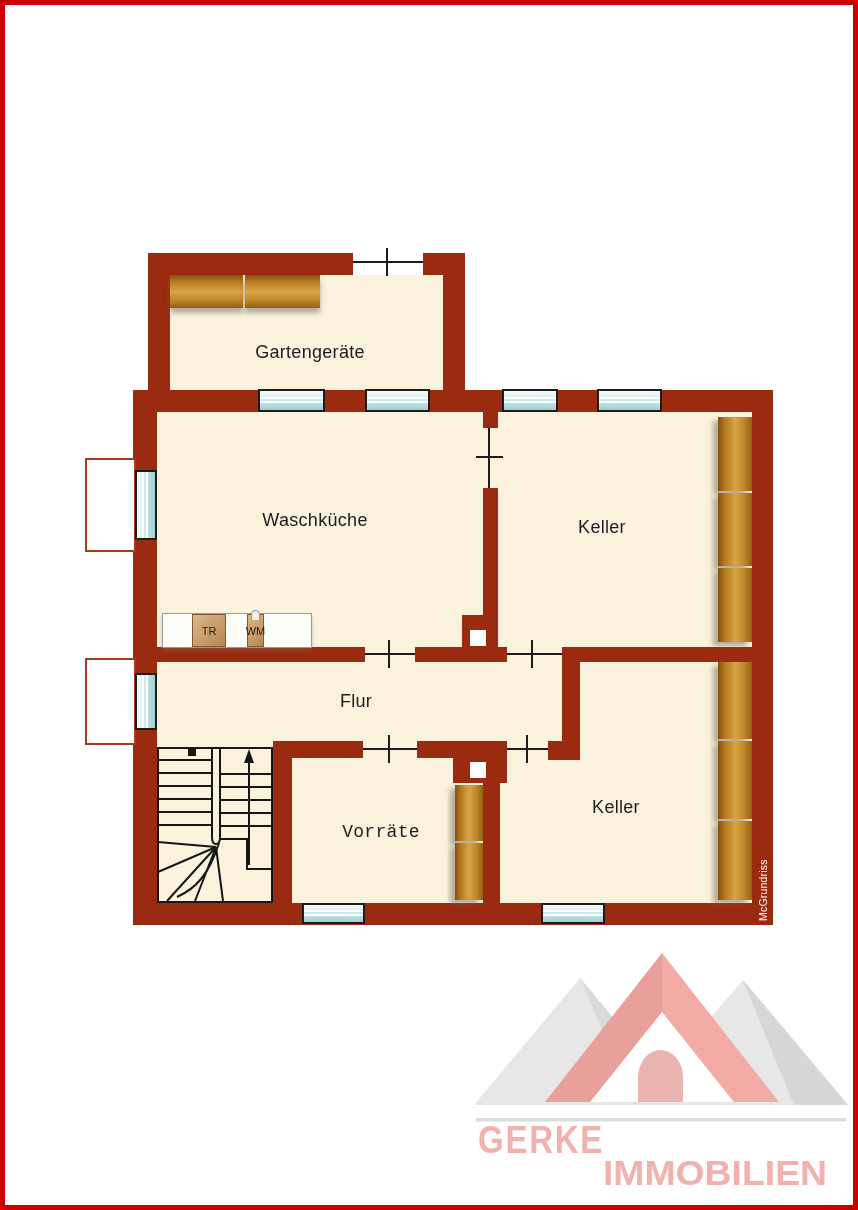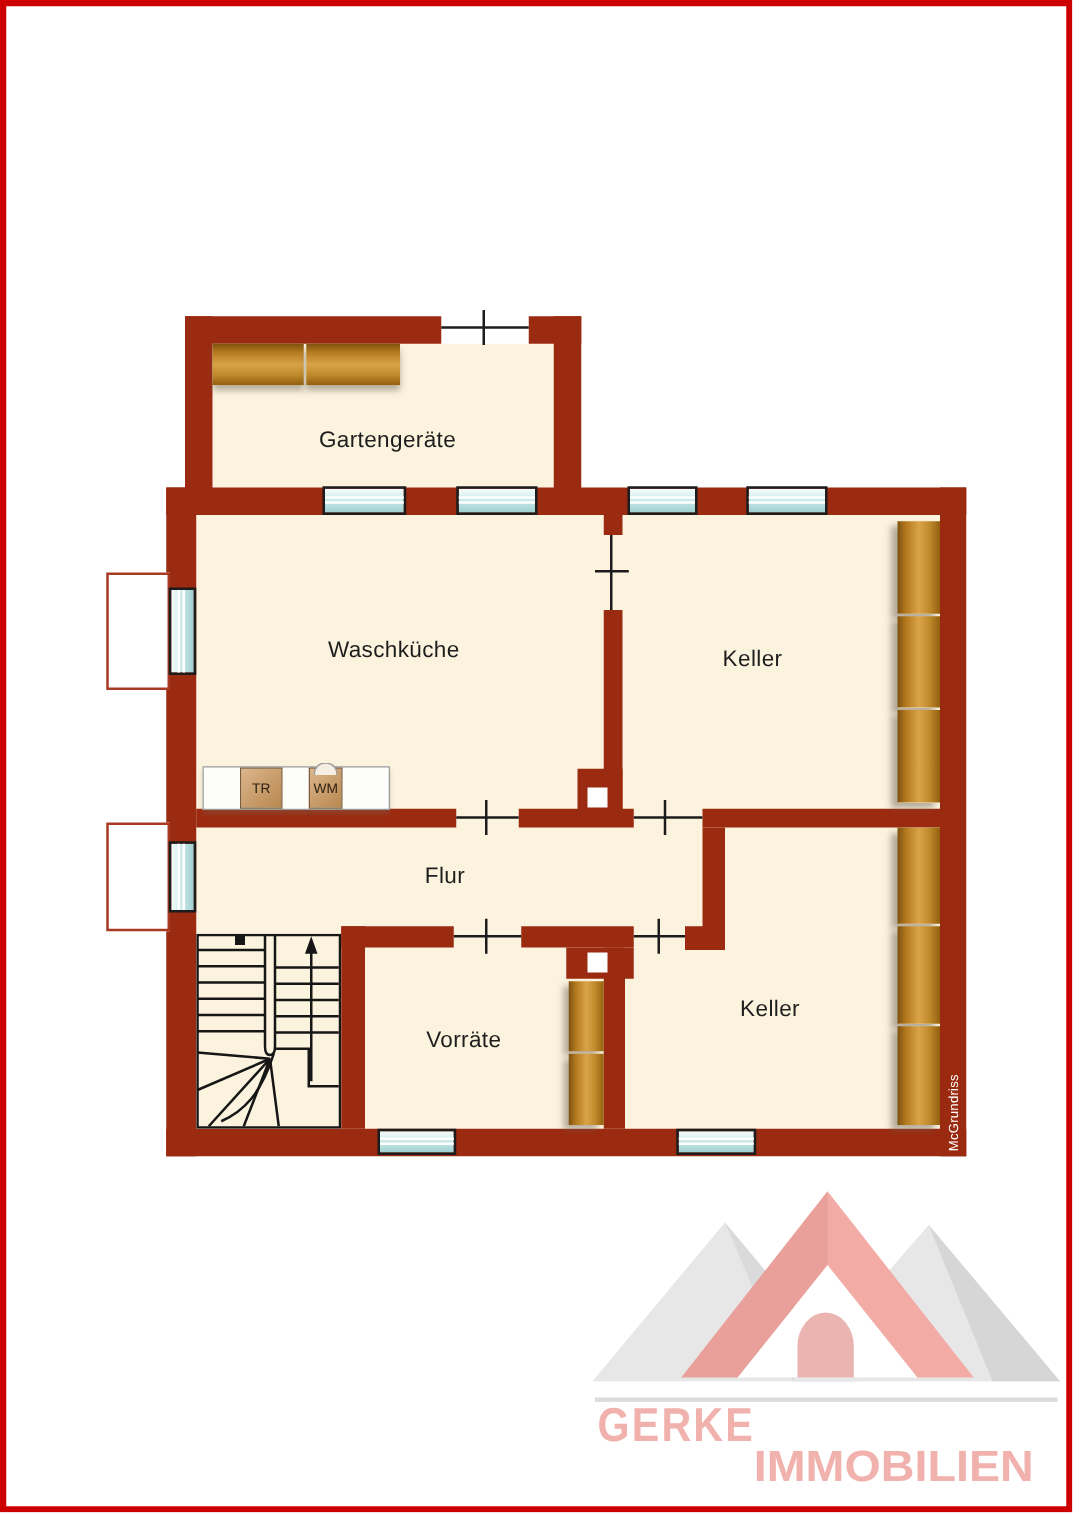--- a/index.html
+++ b/index.html
@@ -116,21 +116,21 @@
   <div class="abs dline" style="left:531px;top:640px;width:2px;height:28px;"></div>
   <div class="abs dline" style="left:363px;top:748px;width:54px;height:2px;"></div>
   <div class="abs dline" style="left:388px;top:735px;width:2px;height:28px;"></div>
   <div class="abs dline" style="left:507px;top:748px;width:41px;height:2px;"></div>
   <div class="abs dline" style="left:526px;top:735px;width:2px;height:28px;"></div>
 
   <div class="abs counter" style="left:162px;top:613px;width:150px;height:35px;"></div>
   <div class="abs appl" style="left:192px;top:614px;width:34px;height:33px;">
     <span>TR</span>
   </div>
-  <div class="abs appl wm" style="left:247px;top:614px;width:27px;height:33px;">
+  <div class="abs appl wm" style="left:247px;top:614px;width:17px;height:33px;">
     <span>WM</span>
   </div>
 
   <svg class="abs" style="left:157px;top:747px;" width="116" height="156" viewBox="0 0 116 156">
     <g stroke="#161616" stroke-width="2" fill="none">
       <rect x="1" y="1" width="114" height="154"></rect>
       <path d="M1,13 H55 M1,26 H55 M1,39 H55 M1,52 H55 M1,65 H55 M1,78 H55"></path>
       <path d="M55,1 V90 Q55,97 59,97 Q63,97 63,90 V1"></path>
       <path d="M63,27 H114 M63,40 H114 M63,53 H114 M63,66 H114 M63,79 H114"></path>
       <path d="M63,92 H90 V122 H114"></path>
@@ -139,21 +139,21 @@
       <path d="M92,118 V12"></path>
     </g>
     <polygon points="87,16 97,16 92,2" fill="#161616"></polygon>
     <rect x="31" y="1" width="8" height="8" fill="#161616"></rect>
   </svg>
 
   <div class="room-label" style="left:310px;top:352px;">Gartengeräte</div>
   <div class="room-label" style="left:315px;top:520px;">Waschküche</div>
   <div class="room-label" style="left:602px;top:527px;">Keller</div>
   <div class="room-label" style="left:356px;top:701px;">Flur</div>
-  <div class="room-label" style="left:371px;top:832px;">Vorräte</div>
+  <div class="room-label" style="left:381px;top:832px;font-family:Liberation Mono, monospace;">Vorräte</div>
   <div class="room-label" style="left:616px;top:807px;">Keller</div>
 
   <div class="watermark">McGrundriss</div>
 
   <svg class="abs" style="left:466px;top:948px;" width="388" height="260" viewBox="0 0 388 260">
     <g>
       <polygon points="8,157 114,30 220,157" fill="#e7e7e7"></polygon>
       <polygon points="114,30 220,157 168,157" fill="#dadada"></polygon>
       <polygon points="168,157 277,32 382,157" fill="#e7e7e7"></polygon>
       <polygon points="277,32 382,157 328,157" fill="#d6d6d6"></polygon>

